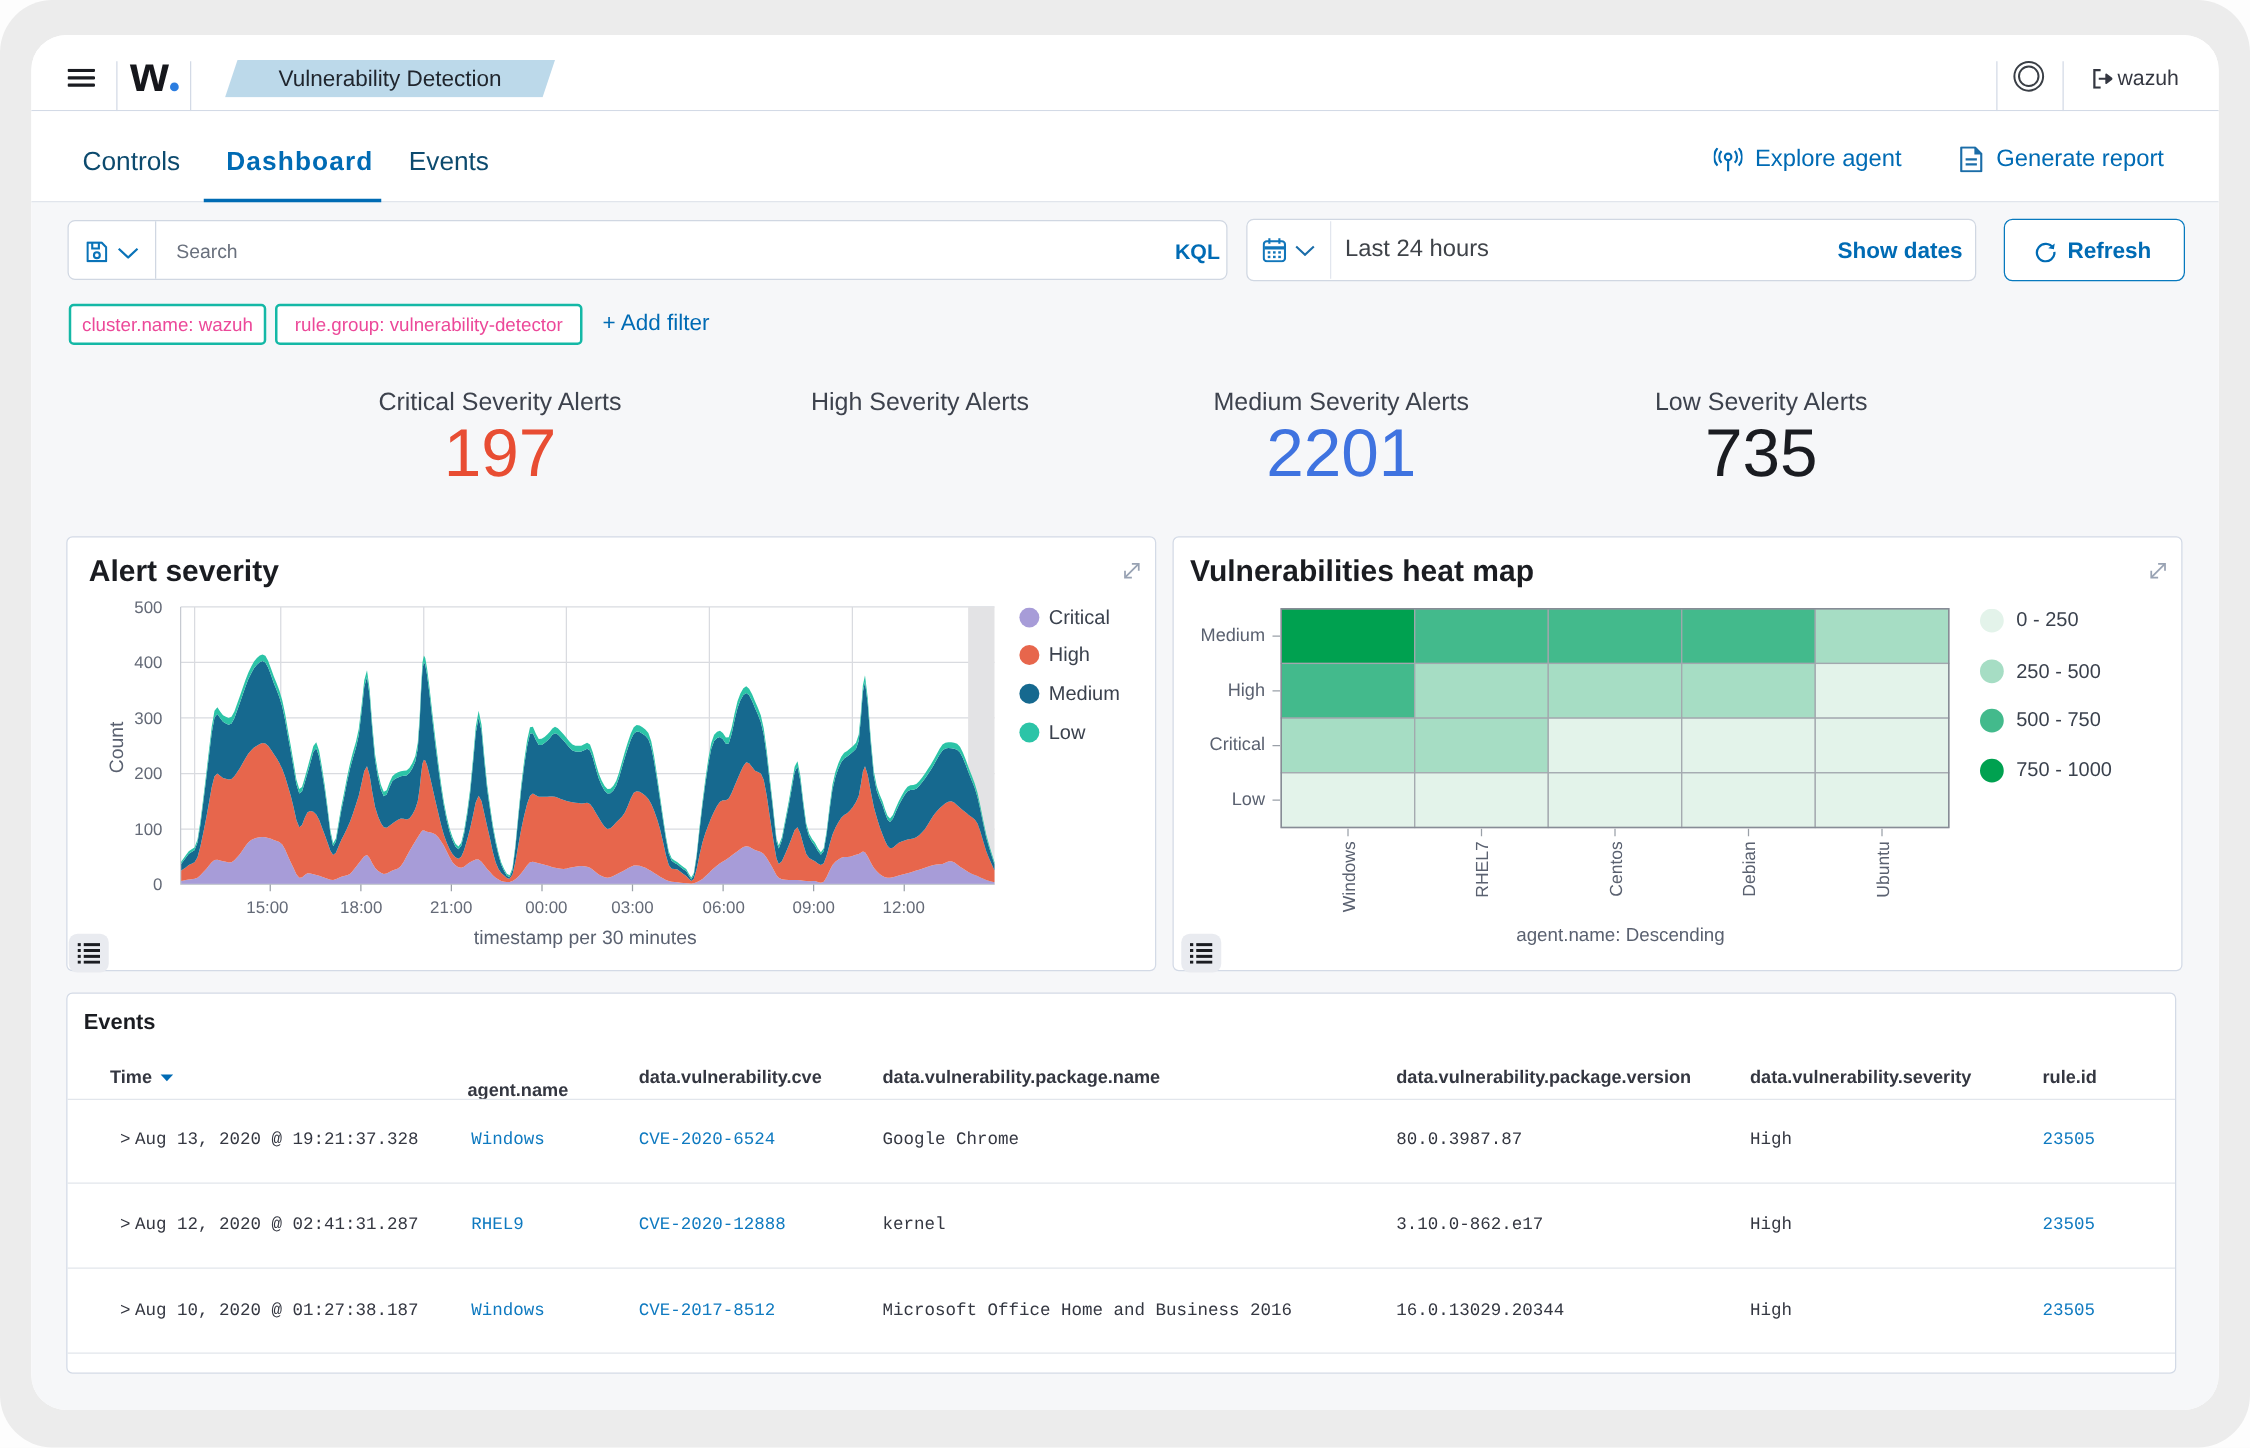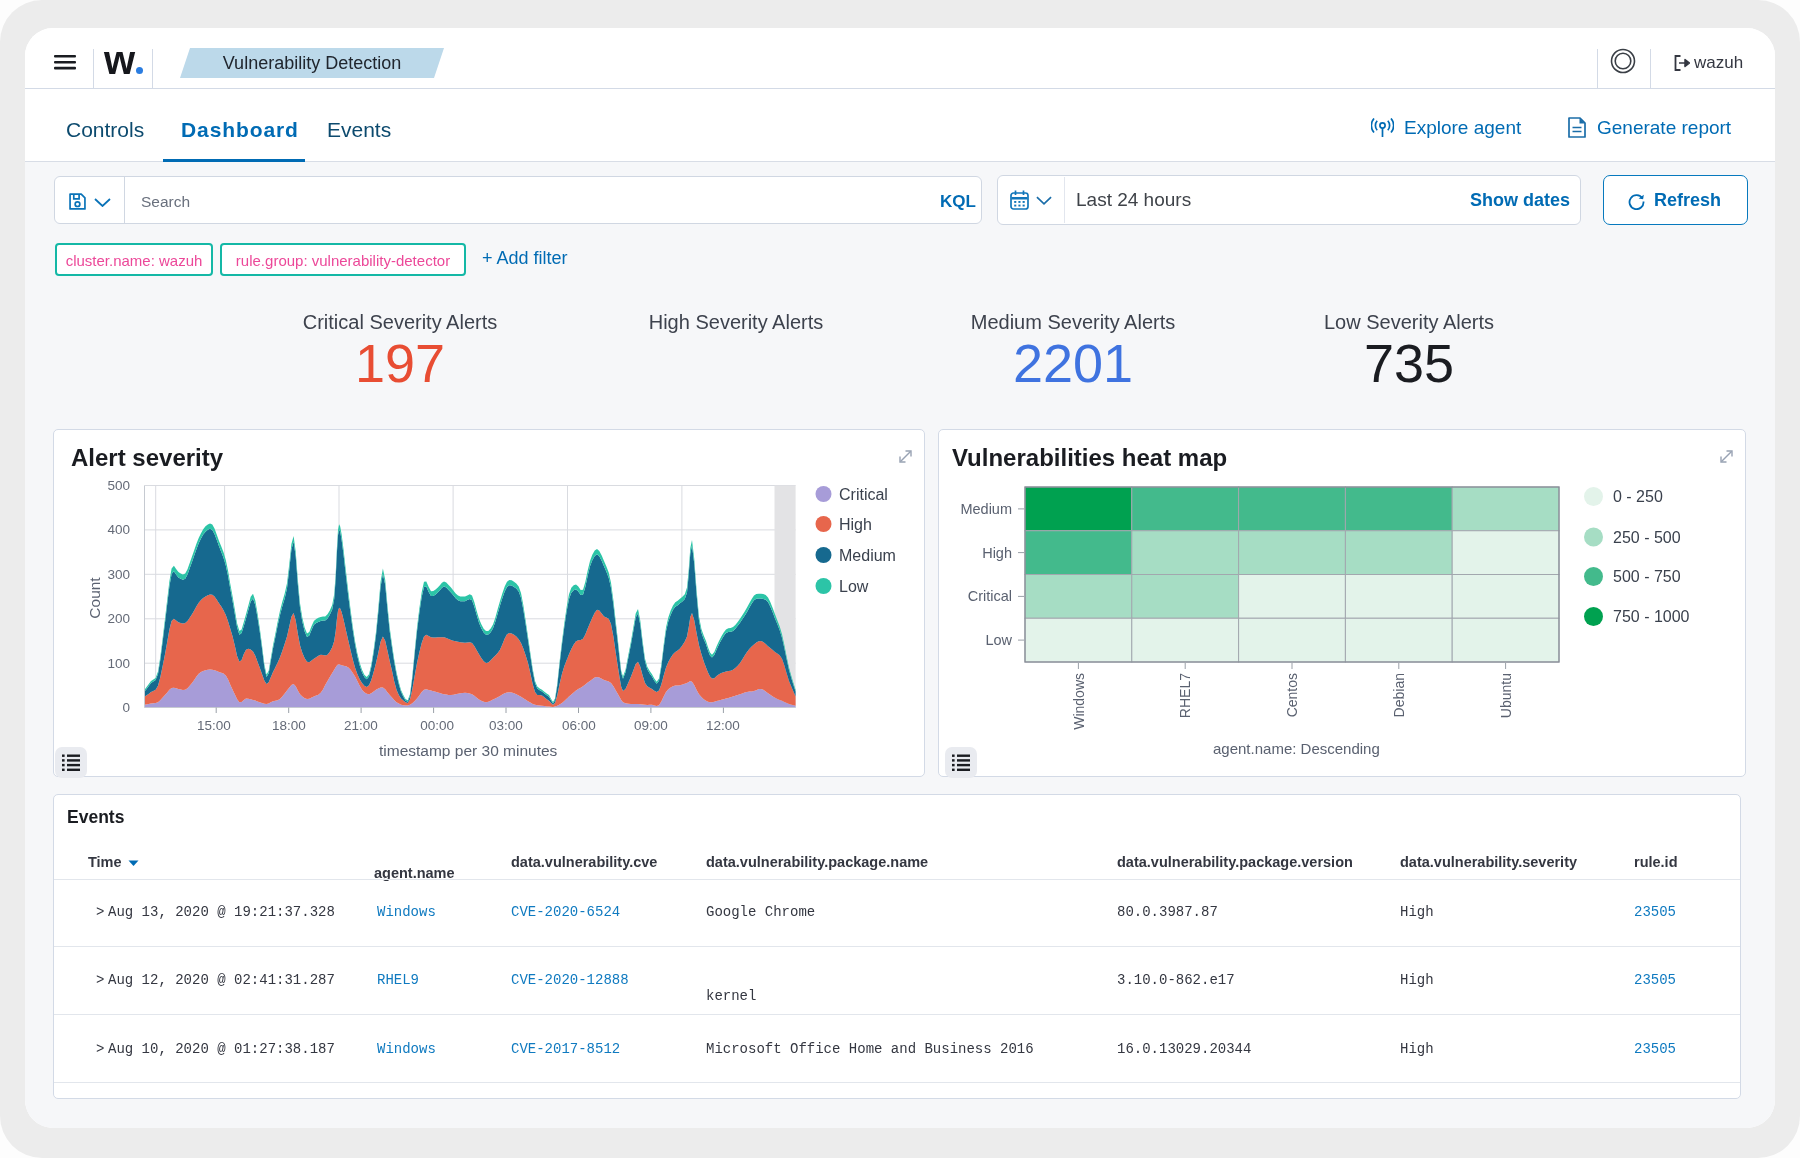--- a/index.html
+++ b/index.html
@@ -331,21 +331,21 @@
       <div class="mono abs mlink" style="left:457px;top:109px;">CVE-2020-6524</div>
       <div class="mono abs" style="left:652px;top:109px;">Google Chrome</div>
       <div class="mono abs" style="left:1063px;top:109px;">80.0.3987.87</div>
       <div class="mono abs" style="left:1346px;top:109px;">High</div>
       <div class="mono abs mlink" style="left:1580px;top:109px;">23505</div>
 
       <div class="mono abs" style="left:42px;top:177px;">&gt;</div>
       <div class="mono abs" style="left:54px;top:177px;">Aug 12, 2020 @ 02:41:31.287</div>
       <div class="mono abs mlink" style="left:323px;top:177px;">RHEL9</div>
       <div class="mono abs mlink" style="left:457px;top:177px;">CVE-2020-12888</div>
-      <div class="mono abs" style="left:652px;top:177px;margin-top:16px;">kernel</div>
+      <div class="mono abs" style="left:652px;top:177px;">kernel</div>
       <div class="mono abs" style="left:1063px;top:177px;">3.10.0-862.e17</div>
       <div class="mono abs" style="left:1346px;top:177px;">High</div>
       <div class="mono abs mlink" style="left:1580px;top:177px;">23505</div>
 
       <div class="mono abs" style="left:42px;top:246px;">&gt;</div>
       <div class="mono abs" style="left:54px;top:246px;">Aug 10, 2020 @ 01:27:38.187</div>
       <div class="mono abs mlink" style="left:323px;top:246px;">Windows</div>
       <div class="mono abs mlink" style="left:457px;top:246px;">CVE-2017-8512</div>
       <div class="mono abs" style="left:652px;top:246px;">Microsoft Office Home and Business 2016</div>
       <div class="mono abs" style="left:1063px;top:246px;">16.0.13029.20344</div>

